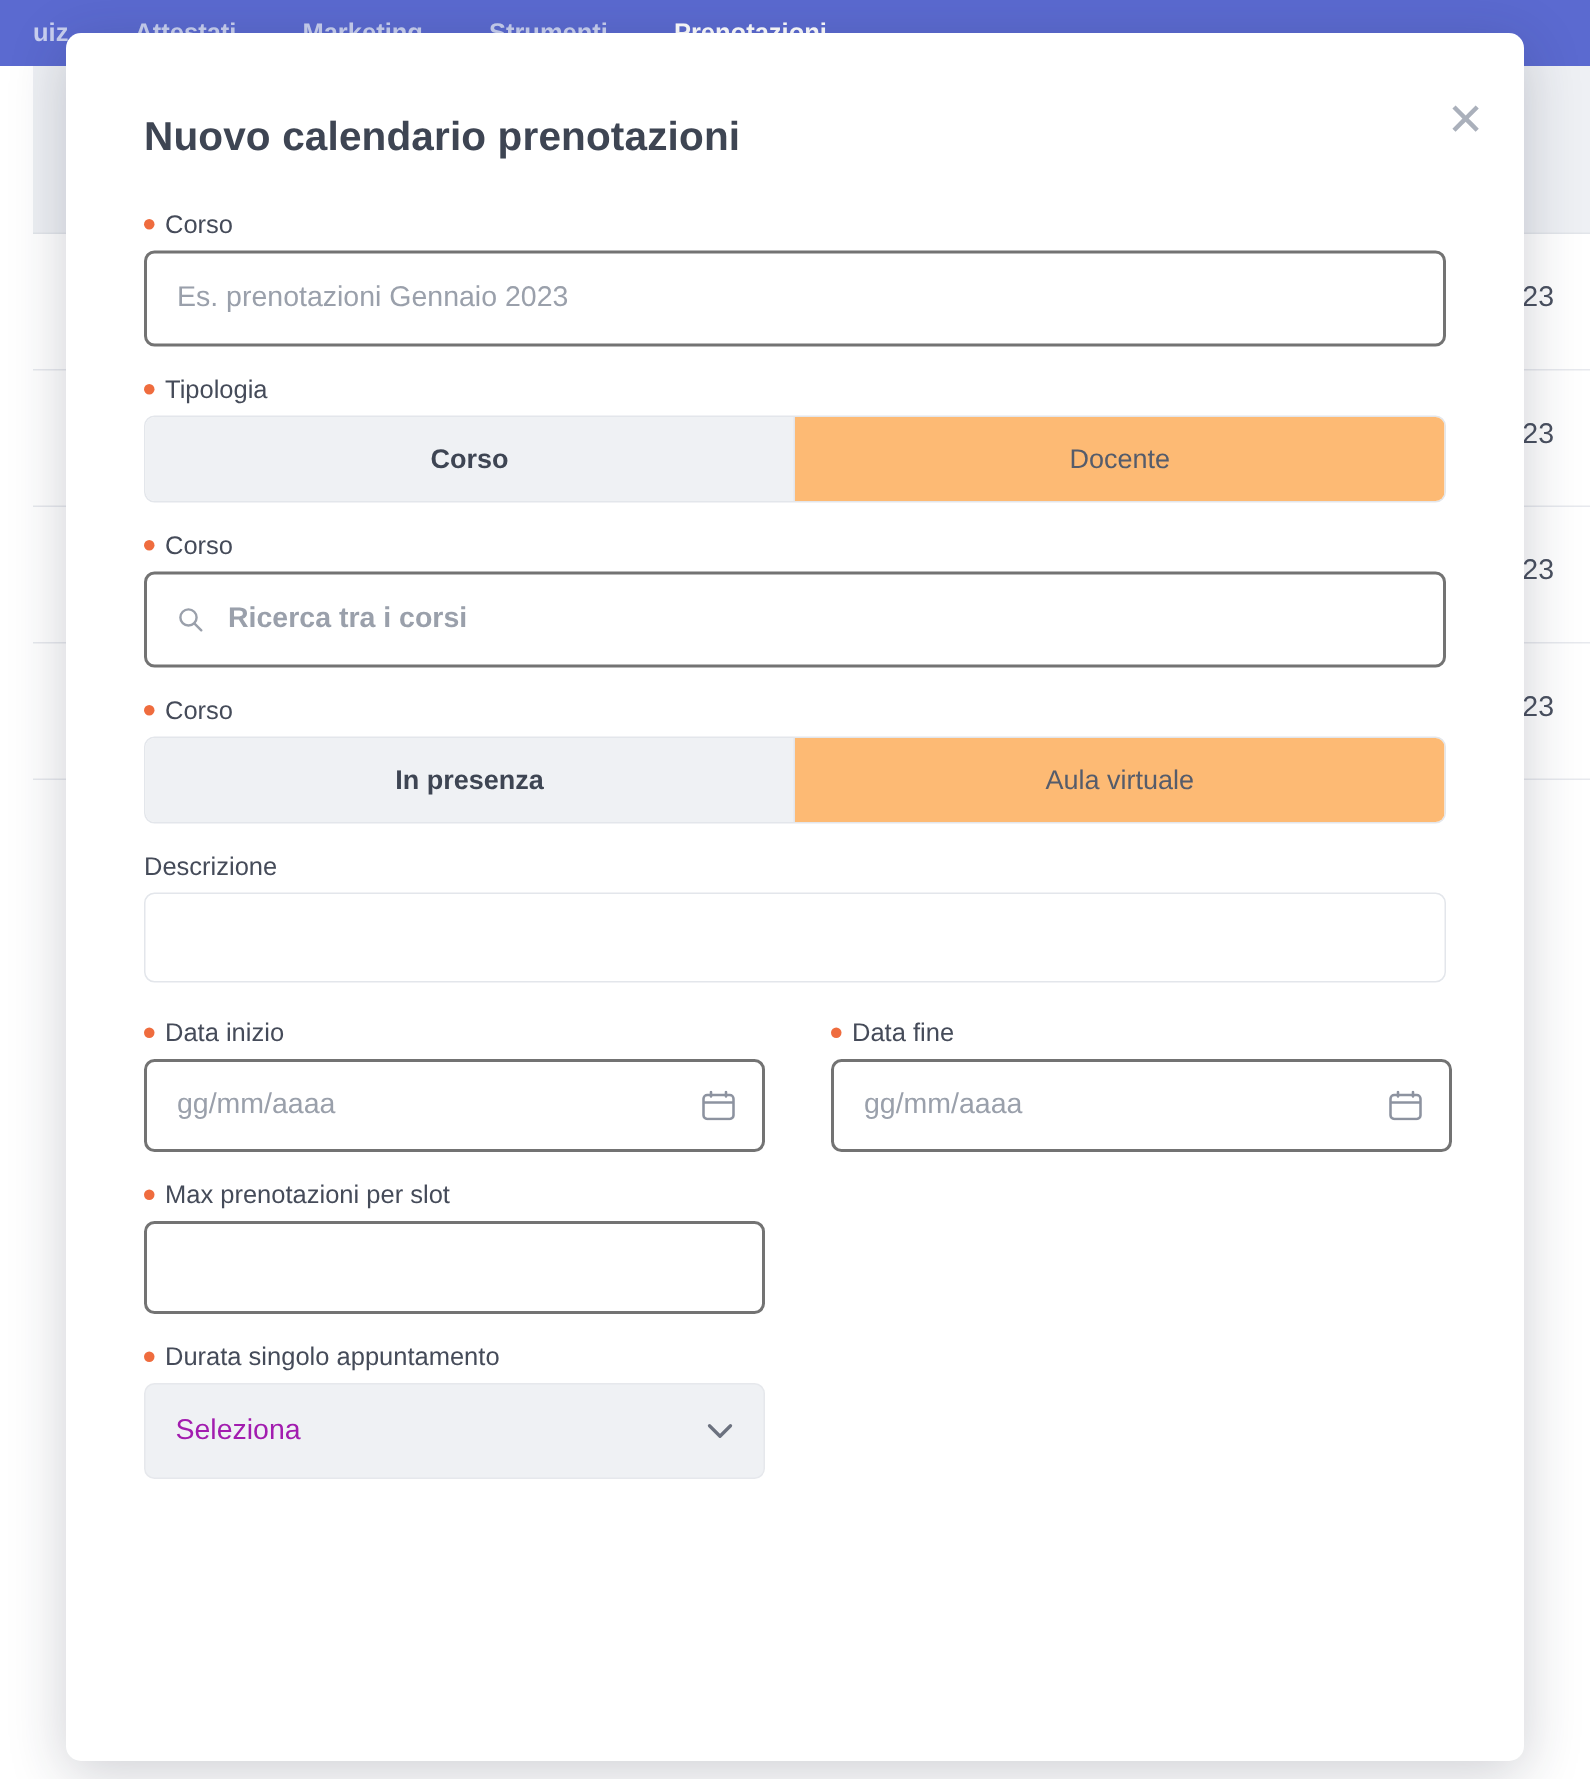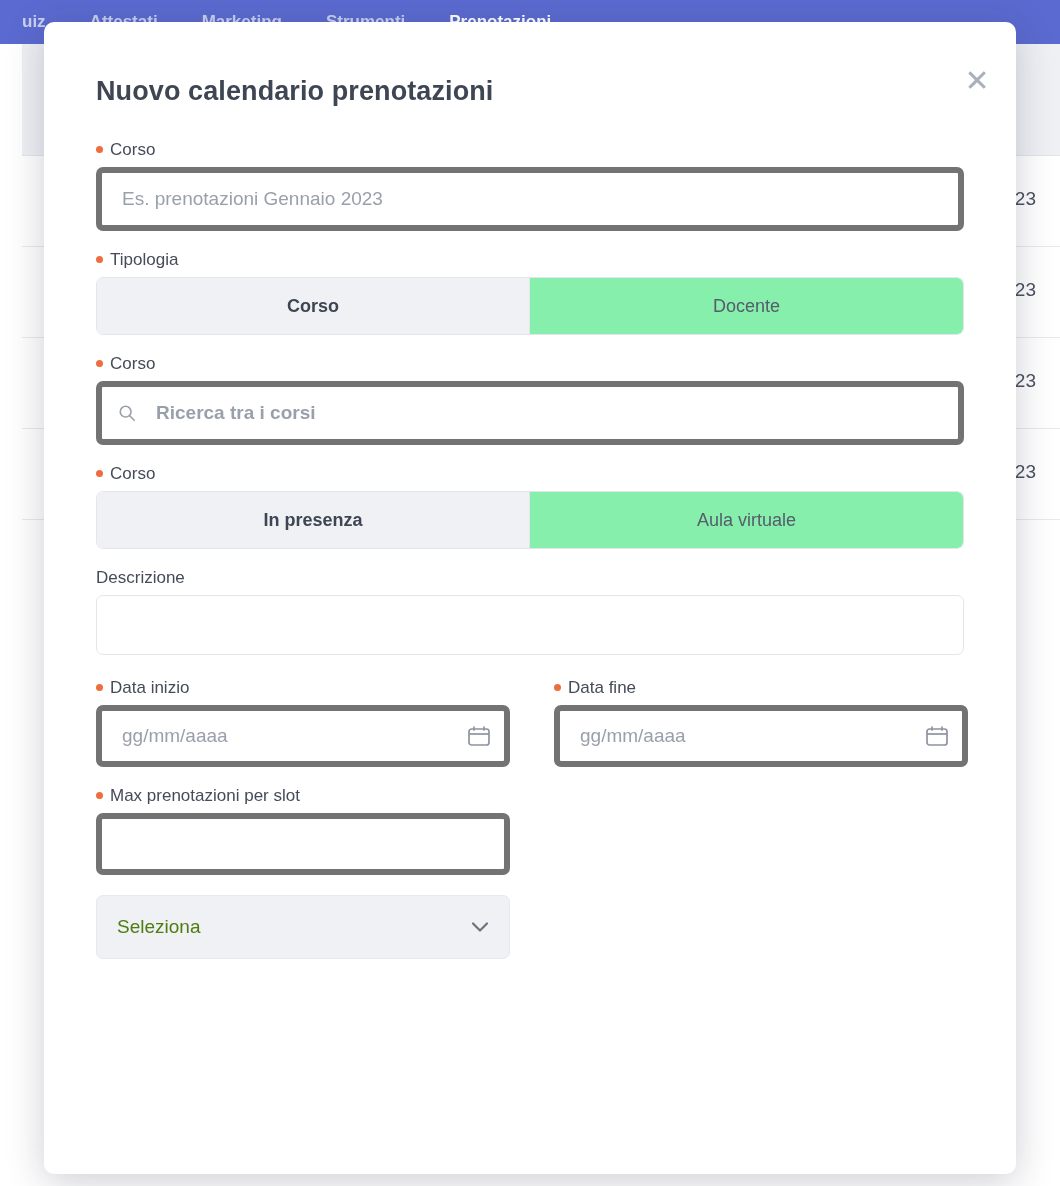--- a/index.html
+++ b/index.html
@@ -124,21 +124,21 @@
     border-radius: 50%;
     background: #ef6c3e;
     display: inline-block;
     flex: 0 0 auto;
   }
   .label-text { line-height: 1; }
 
   .input {
     width: 100%;
     height: 64px;
-    border: 6px solid #737373;
+    border: 2px solid #737373;
     border-radius: 7px;
     background: #ffffff;
     font-size: 19px;
     color: #3e4553;
     padding: 0 20px;
     outline: none;
     font-family: "Liberation Sans", sans-serif;
   }
   .input::placeholder { color: #9aa0ab; }
   .input.small { height: 62px; }
@@ -163,21 +163,21 @@
     background: #ffffff;
   }
   .seg-opt {
     flex: 1 1 50%;
     display: flex;
     align-items: center;
     justify-content: center;
     font-size: 18px;
     color: #555c6b;
     cursor: pointer;
-    background: #86efac;
+    background: #fdba74;
   }
   .seg-opt.active {
     background: #eff1f4;
     font-weight: bold;
     color: #3e4553;
     border-right: 1px solid #e3e6eb;
   }
 
   .textarea {
     width: 100%;
@@ -212,21 +212,21 @@
   .select {
     width: 414px;
     height: 64px;
     background: #eff1f4;
     border: 1px solid #e6e8ec;
     border-radius: 7px;
     display: flex;
     align-items: center;
     padding: 0 20px;
     font-size: 19px;
-    color: #4d7c0f;
+    color: #a21caf;
     position: relative;
     cursor: pointer;
   }
   .select .chev {
     position: absolute;
     right: 20px; top: 50%;
     transform: translateY(-50%);
     width: 18px; height: 11px;
   }
 </style>
@@ -357,20 +357,24 @@
       <div class="col">
         <div class="label">
           <span class="req-dot"></span>
           <span class="label-text">Max prenotazioni per slot</span>
         </div>
         <input class="input small" type="text" value="" style="">
       </div>
     </div>
 
     <div class="field">
+      <div class="label">
+        <span class="req-dot"></span>
+        <span class="label-text">Durata singolo appuntamento</span>
+      </div>
       <div class="select">
         <span>Seleziona</span>
         <svg class="chev" viewBox="0 0 18 11">
           <polyline points="2,2 9,9 16,2" fill="none" stroke="#6c727f" stroke-width="2.2" stroke-linecap="round" stroke-linejoin="round"></polyline>
         </svg>
       </div>
     </div>
 
   </div>
 </div>

